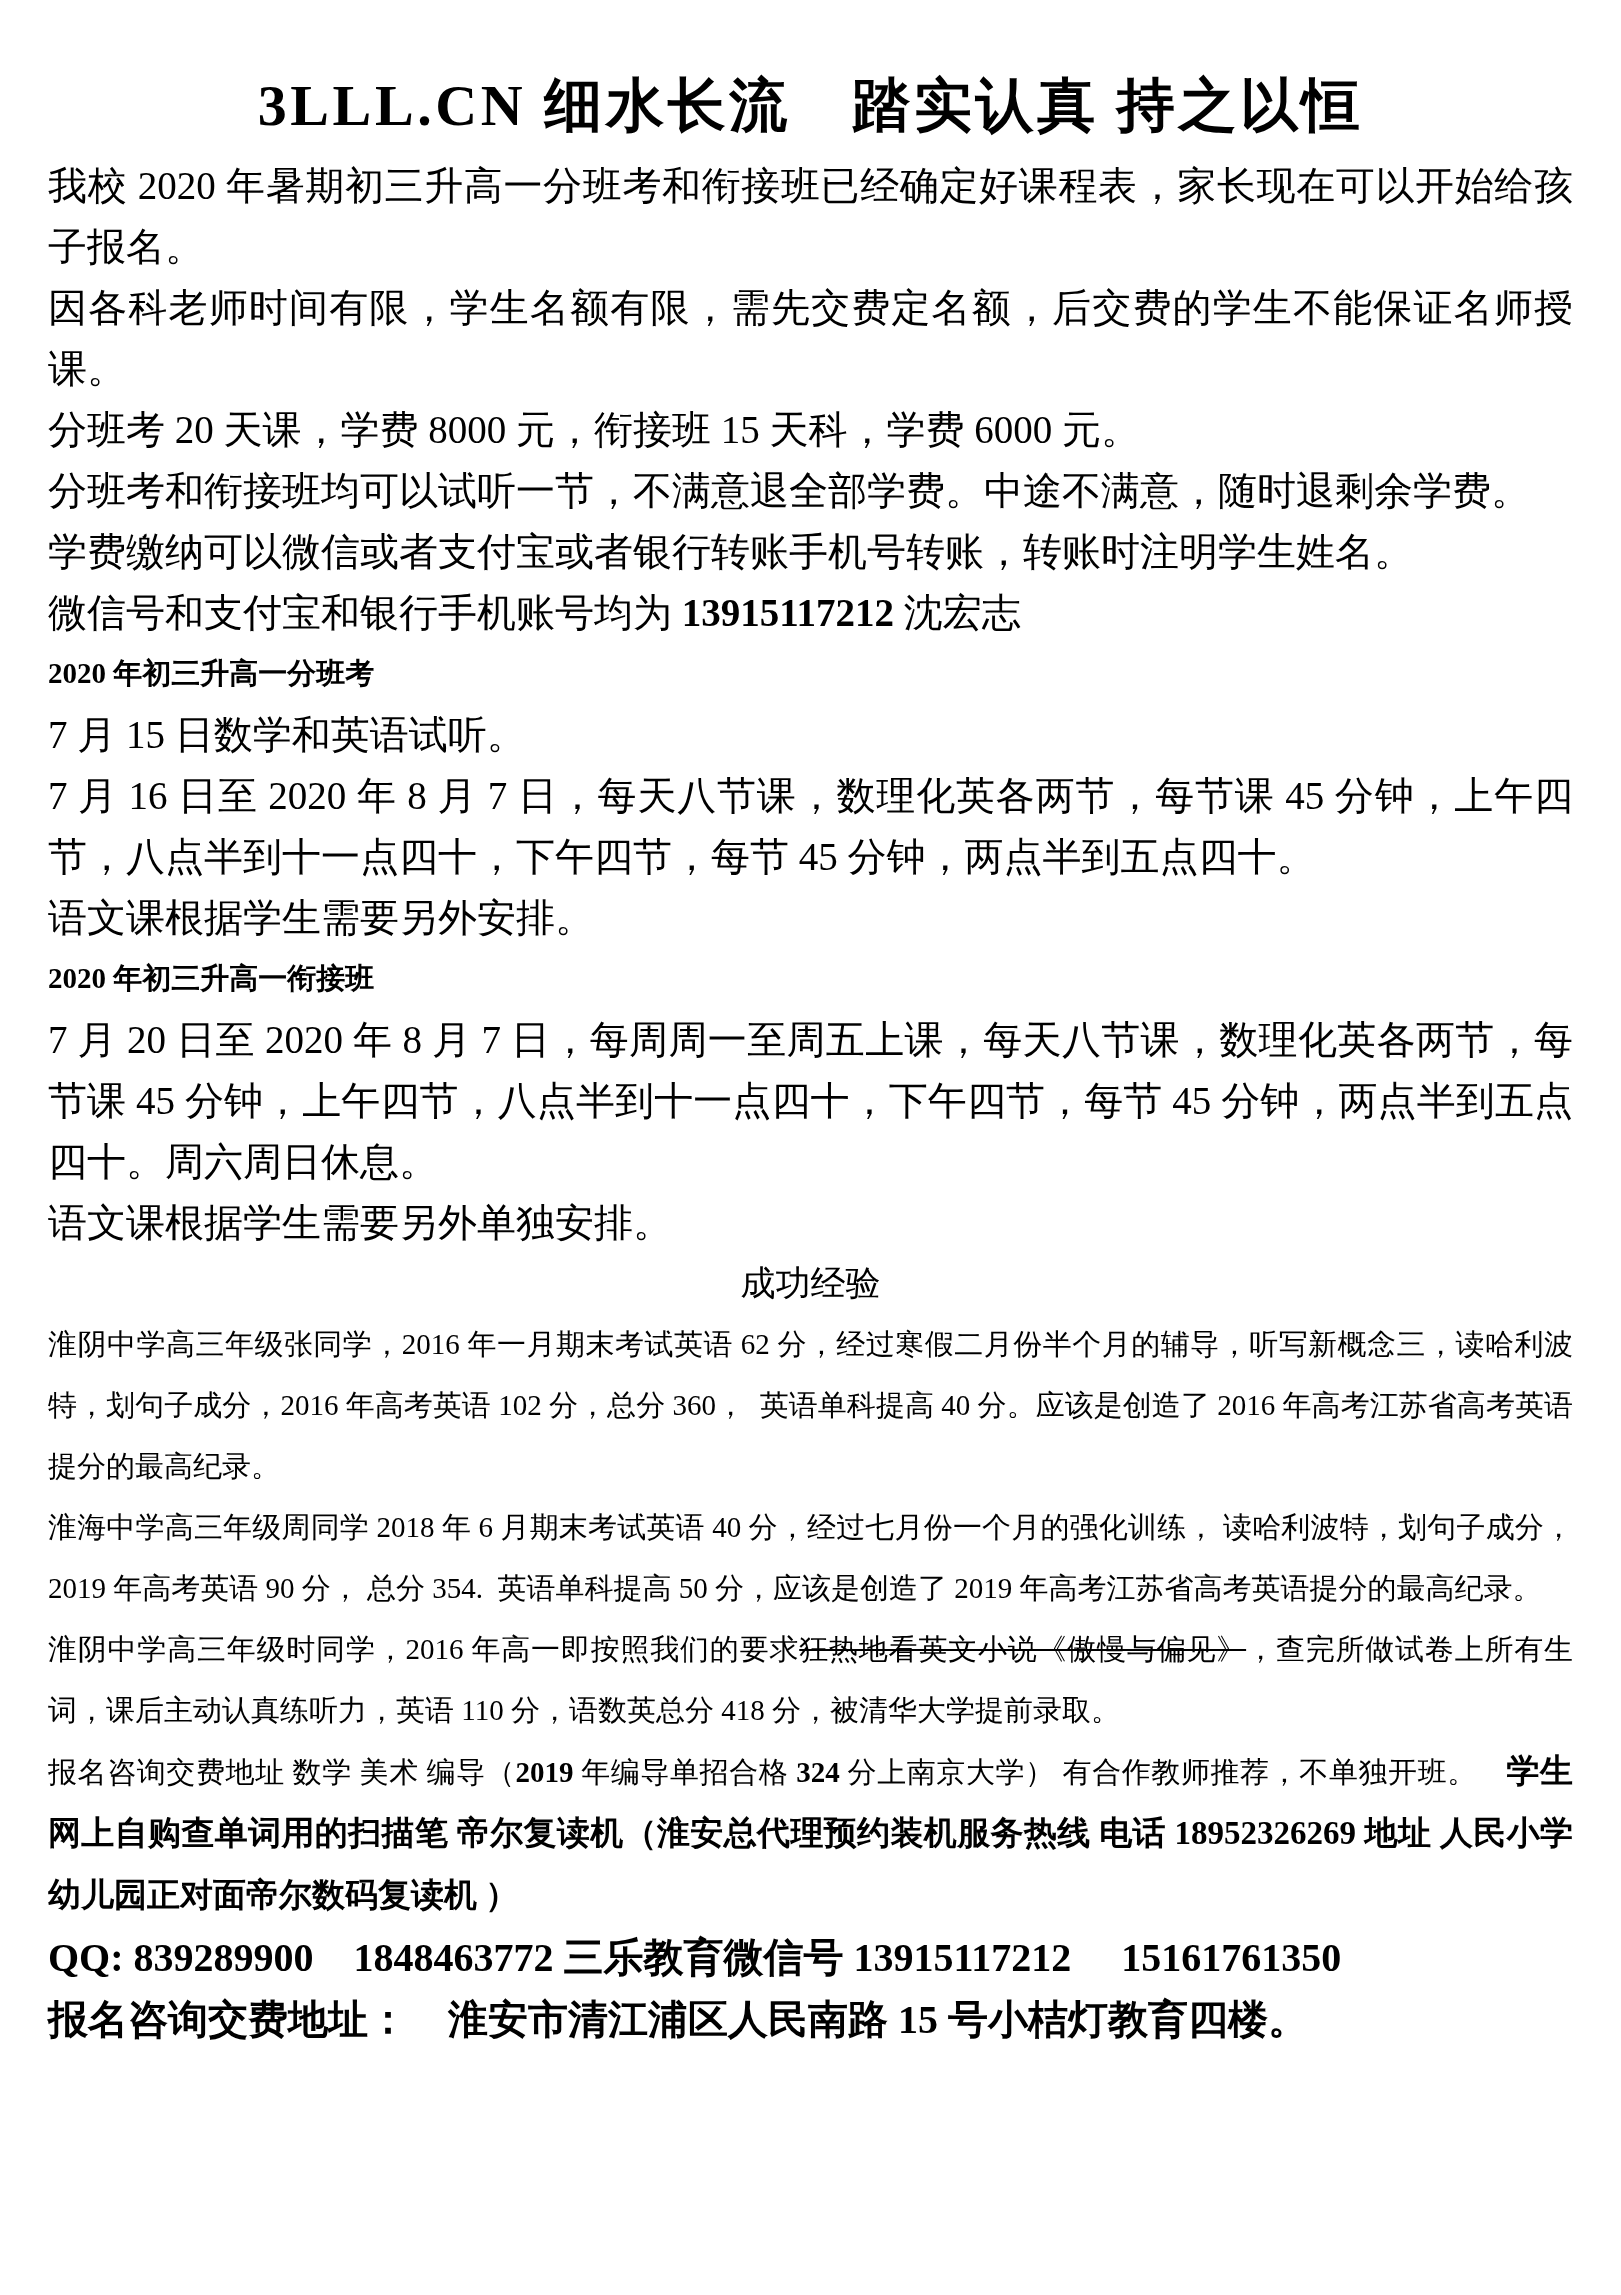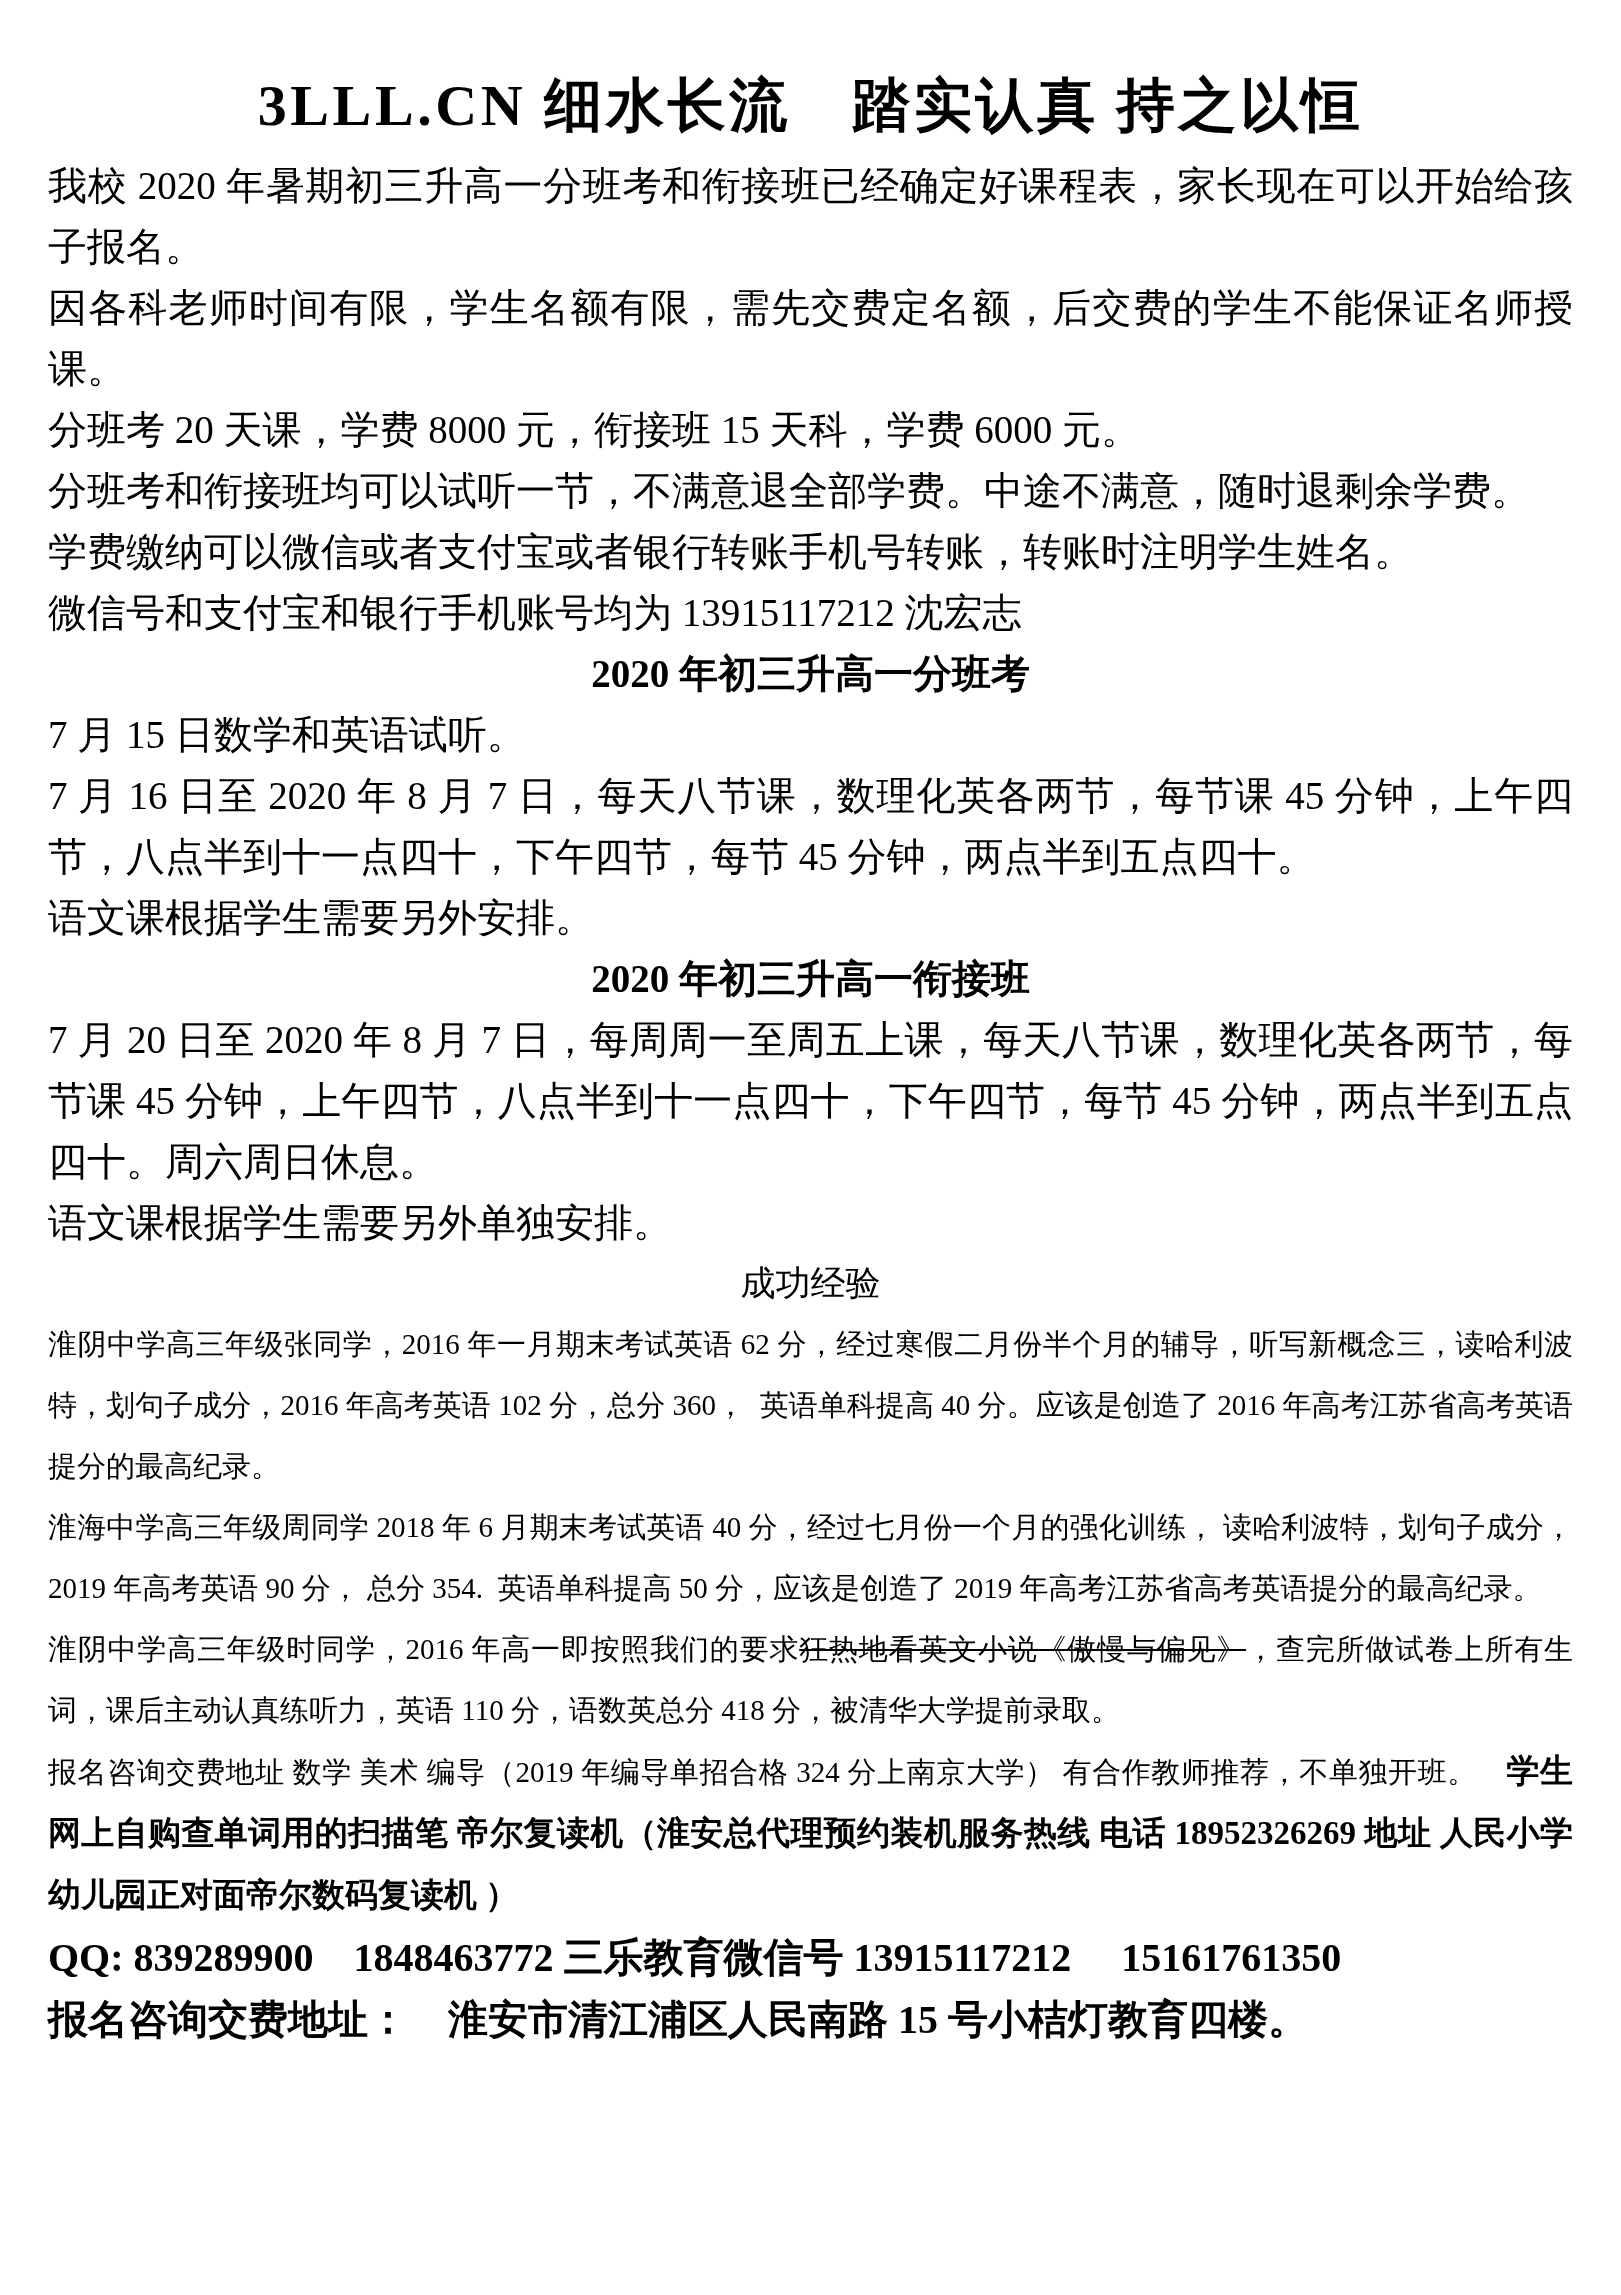--- a/index.html
+++ b/index.html
@@ -28,28 +28,28 @@
     white-space: pre-wrap;
   }
   .para {
     font-size: 39px;
     line-height: 61px;
     margin: 0;
     white-space: pre-wrap;
     text-align: justify;
   }
   .bold {
-    font-weight: normal;
+    font-weight: bold;
   }
   .section-heading {
-    font-size: 39px;
+    font-size: 29px;
     line-height: 61px;
     margin: 0;
     font-weight: bold;
-    text-align: center;
+    text-align: left;
     white-space: pre-wrap;
   }
   .success-head {
     font-size: 35px;
     line-height: 61px;
     margin: 0;
     text-align: center;
     white-space: pre-wrap;
   }
   .small {

